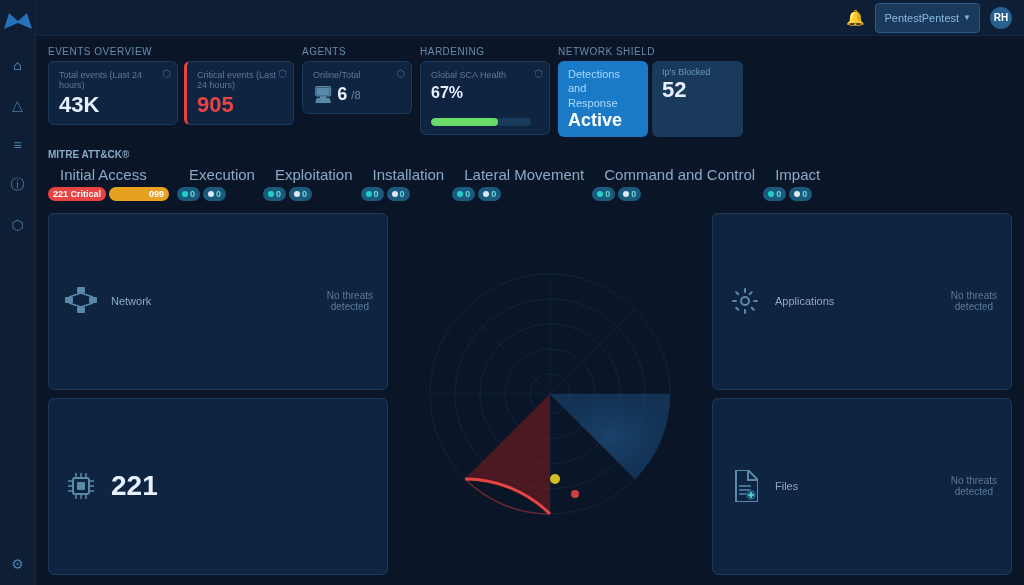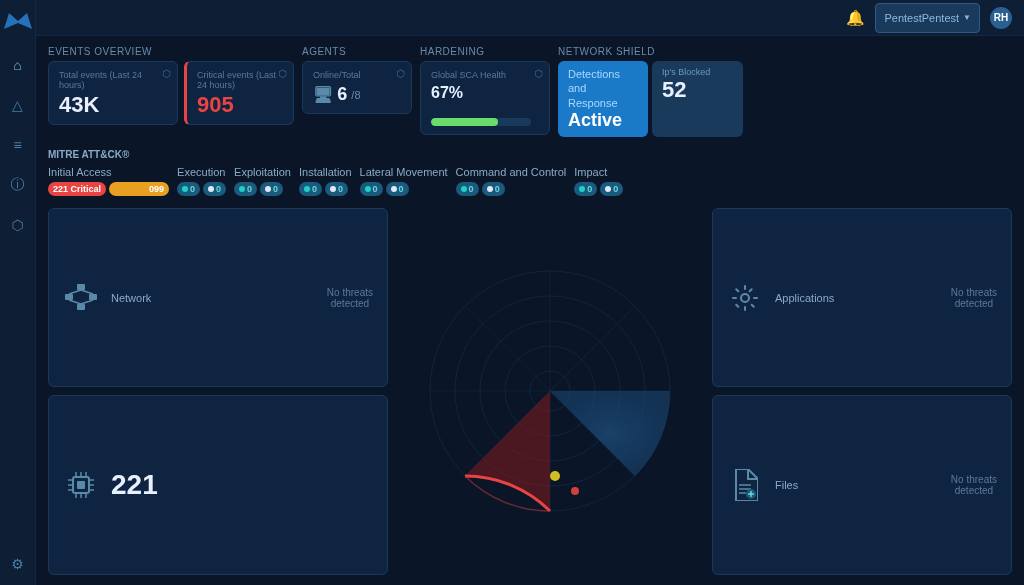--- a/index.html
+++ b/index.html
@@ -229,23 +229,24 @@
     .mitre-grid {
       display: flex;
       gap: 8px;
     }
     .mitre-item {
       display: flex;
       flex-direction: column;
       gap: 4px;
     }
     .mitre-item-label {
-      font-size: 11px;
+      font-size: 15px;
       color: #8aaac8;
       white-space: nowrap;
+      margin-left: 12px;
     }
     .mitre-badges {
       display: flex;
       gap: 3px;
     }
     .badge {
       border-radius: 10px;
       padding: 2px 5px;
       font-size: 9px;
       font-weight: 600;

